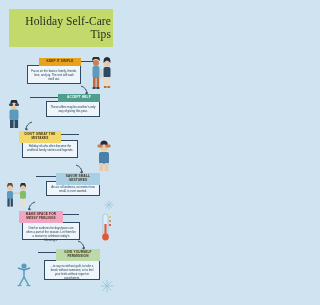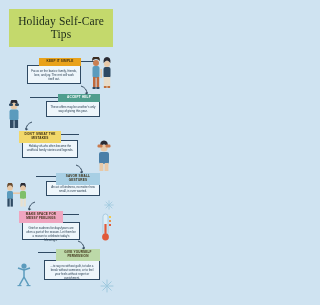--- a/index.html
+++ b/index.html
@@ -10,21 +10,21 @@
     overflow:hidden;position:relative;
   }
   #poster{position:absolute;inset:0;}
 
   
   .title-box{
     position:absolute;left:9px;top:9px;width:104px;
     background:#c4d96c;
     padding:6px 2px 7px;
     box-sizing:border-box;
-    text-align:center;
+    text-align:right;
   }
   .title-box .t{
     font-family:"Liberation Serif",serif;
     font-size:11.5px;line-height:12.5px;
     color:#1d2b1a;letter-spacing:.1px;
   }
   .badge{
     position:absolute;z-index:4;
     box-sizing:border-box;
     text-align:center;

